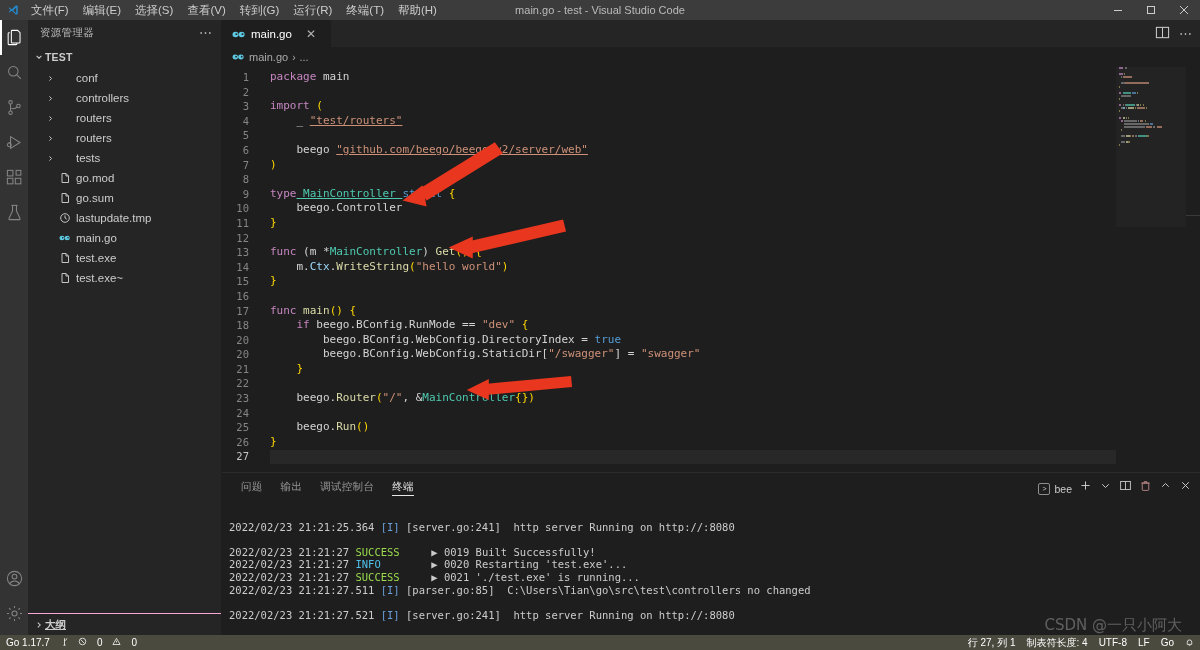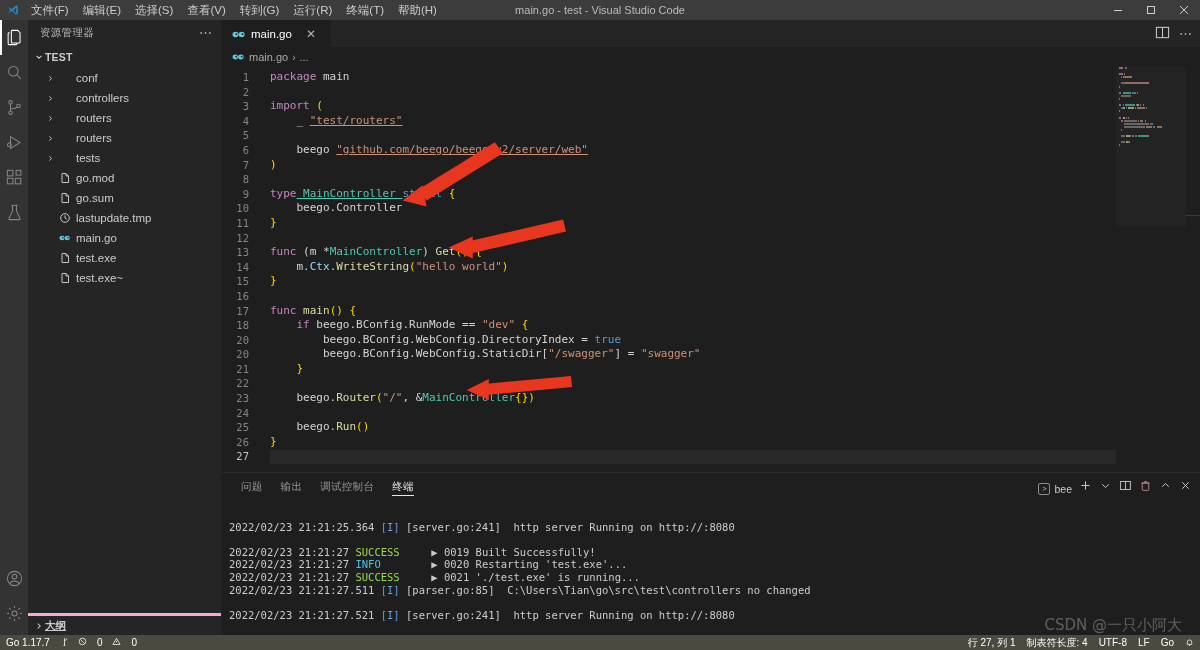--- a/index.html
+++ b/index.html
@@ -76,21 +76,21 @@
   .trow {
     height:20px; display:flex; align-items:center; font-size:11.5px; color:#cccccc;
     padding-left:16px; white-space:nowrap;
   }
   .trow .tw { width:13px; display:inline-flex; align-items:center; justify-content:center; color:#cccccc; }
   .trow .tw svg { width:7px; height:7px; }
   .ficon { width:16px; display:inline-flex; align-items:center; justify-content:center; margin-right:3px; }
   .ficon svg { width:12px; height:12px; }
   .sb-outline {
     height:22px; display:flex; align-items:center; padding-left:5px; font-size:10.5px;
-    font-weight:bold; color:#cccccc; border-top:3px solid #f9a8d4; flex:0 0 22px;text-decoration:underline;
+    font-weight:bold; color:#cccccc; border-top:1px solid #f9a8d4; flex:0 0 22px;text-decoration:underline;
   }
 
   
   .editorarea { flex:1 1 auto; display:flex; flex-direction:column; min-width:0; background:#1e1e1e; }
   .tabsrow { height:27px; background:#252526; display:flex; flex:0 0 27px; align-items:stretch; }
   .tab {
     display:flex; align-items:center; padding:0 9px 0 10px; background:#1e1e1e;
     font-size:11.5px; color:#ffffff; border-right:1px solid #252526;
     border-top:1px solid #1e1e1e; position:relative; min-width:110px;
   }

